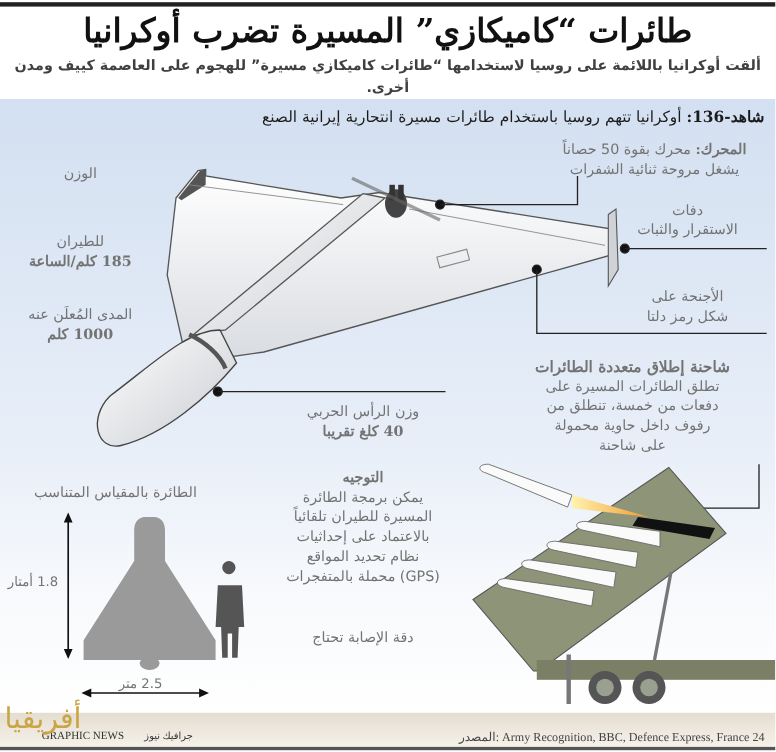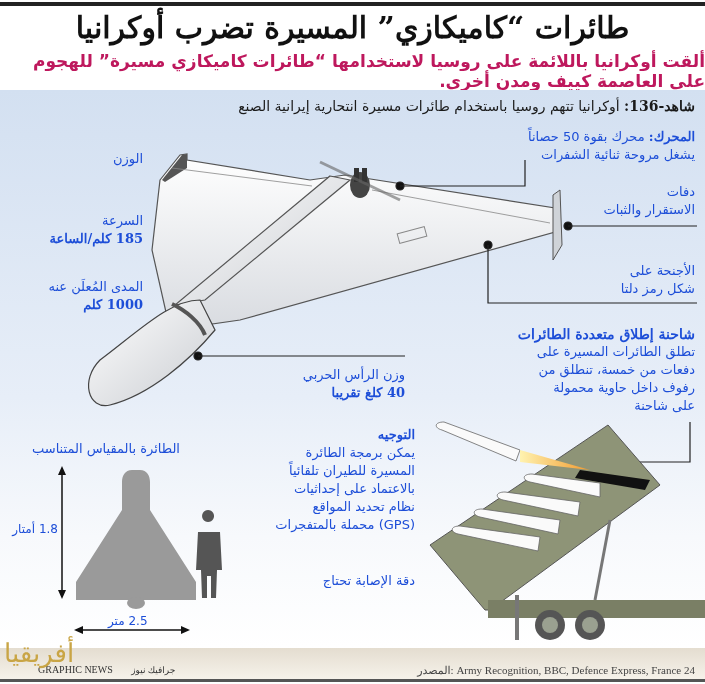--- a/index.html
+++ b/index.html
@@ -1,22 +1,22 @@
 <!DOCTYPE html>
 <html><head>
 <meta charset="utf-8">
 <style>
   * { box-sizing: border-box; margin: 0; padding: 0; }
   body { width: 705px; height: 684px; background: #ffffff; font-family: "DejaVu Sans", sans-serif; position: relative; overflow: hidden; color: #1a1a1a; }
   .topbar { position: absolute; left: 0; top: 2px; width: 705px; height: 4px; background: #222; }
   .title { position: absolute; left: 0; top: 10px; width: 705px; text-align: center; font-family: "DejaVu Serif", serif; font-size: 30px; font-weight: bold; direction: rtl; color: #111; }
-  .subtitle { position: absolute; left: 0; top: 51px; width: 705px; text-align: right; font-size: 17px; font-weight: bold; direction: rtl; line-height: 20px; color: #be185d; }
+  .subtitle { position: absolute; left: 0; top: 51px; width: 705px; text-align: center; font-size: 13px; font-weight: bold; direction: rtl; line-height: 20px; color: #404040; }
   .panel { position: absolute; left: 0; top: 90px; width: 705px; height: 558px; background: linear-gradient(to bottom, #d3e0f1 0%, #e7eef8 55%, #f7f9fc 80%, #ffffff 100%); }
   .rtl { direction: rtl; text-align: right; }
-  .txt { position: absolute; font-size: 13px; line-height: 18px; color: #1d4ed8; }
+  .txt { position: absolute; font-size: 13px; line-height: 18px; color: #737373; text-align: center; }
   .b { font-weight: bold; font-family: "DejaVu Serif", serif; }
   .hdr { position: absolute; right: 10px; top: 98px; font-size: 14px; direction: rtl; }
   .hdr .k { font-weight: bold; font-family: "DejaVu Serif", serif; }
   svg { position: absolute; left: 0; top: 0; }
   .footer { position: absolute; left: 0; top: 648px; width: 705px; height: 34px; background: linear-gradient(to bottom, #e4ddd0, #f6f2ea); border-bottom: 3px solid #555; }
   .foot-left { position: absolute; left: 38px; top: 16px; font-family: "Liberation Serif", serif; font-size: 10px; color: #333; }
   .foot-ar { font-size: 9px; margin-left: 16px; }
   .logo { position: absolute; left: 4px; top: 638px; font-family: "DejaVu Serif", serif; font-size: 26px; color: #c9a545; direction: rtl; }
   .foot-right { position: absolute; right: 10px; top: 16px; font-family: "Liberation Serif", serif; font-size: 11px; color: #444; }
 </style>
@@ -113,21 +113,21 @@
 
 <div class="hdr">
   <span class="k">شاهد-136:</span>
   <span>أوكرانيا تتهم روسيا باستخدام طائرات مسيرة انتحارية إيرانية الصنع</span>
 </div>
 
 <div class="txt rtl" style="right:562px; top:150px; width:140px;">
   <div>الوزن</div>
 </div>
 <div class="txt rtl" style="right:562px; top:212px; width:140px;">
-  <div>السرعة</div>
+  <div>للطيران</div>
   <div class="b">185 كلم/الساعة</div>
 </div>
 <div class="txt rtl" style="right:562px; top:278px; width:140px;">
   <div>المدى المُعلَن عنه</div>
   <div class="b">1000 كلم</div>
 </div>
 
 <div class="txt rtl" style="right:10px; top:128px; width:200px;">
   <div><span class="b">المحرك:</span> <span>محرك بقوة 50 حصاناً</span></div>
   <div>يشغل مروحة ثنائية الشفرات</div>

